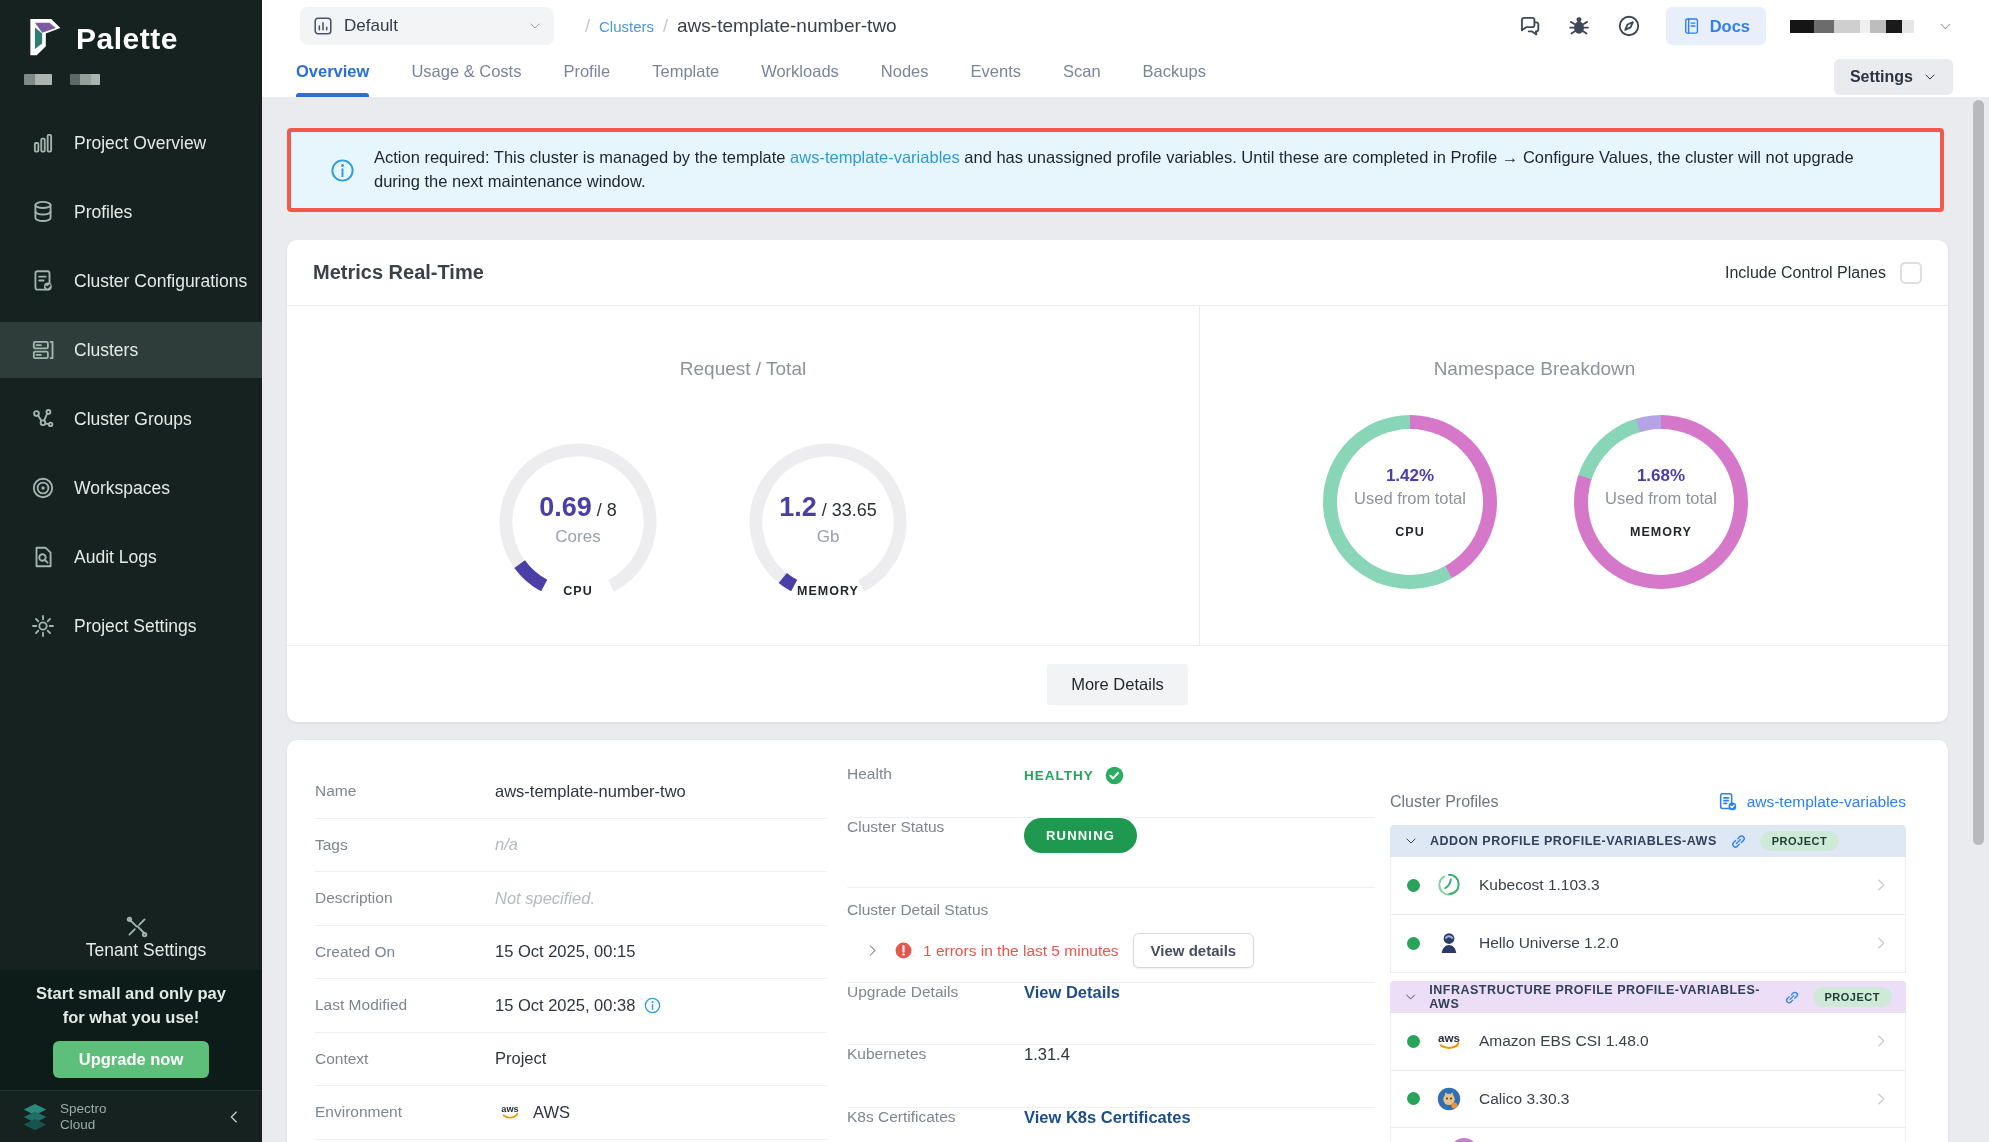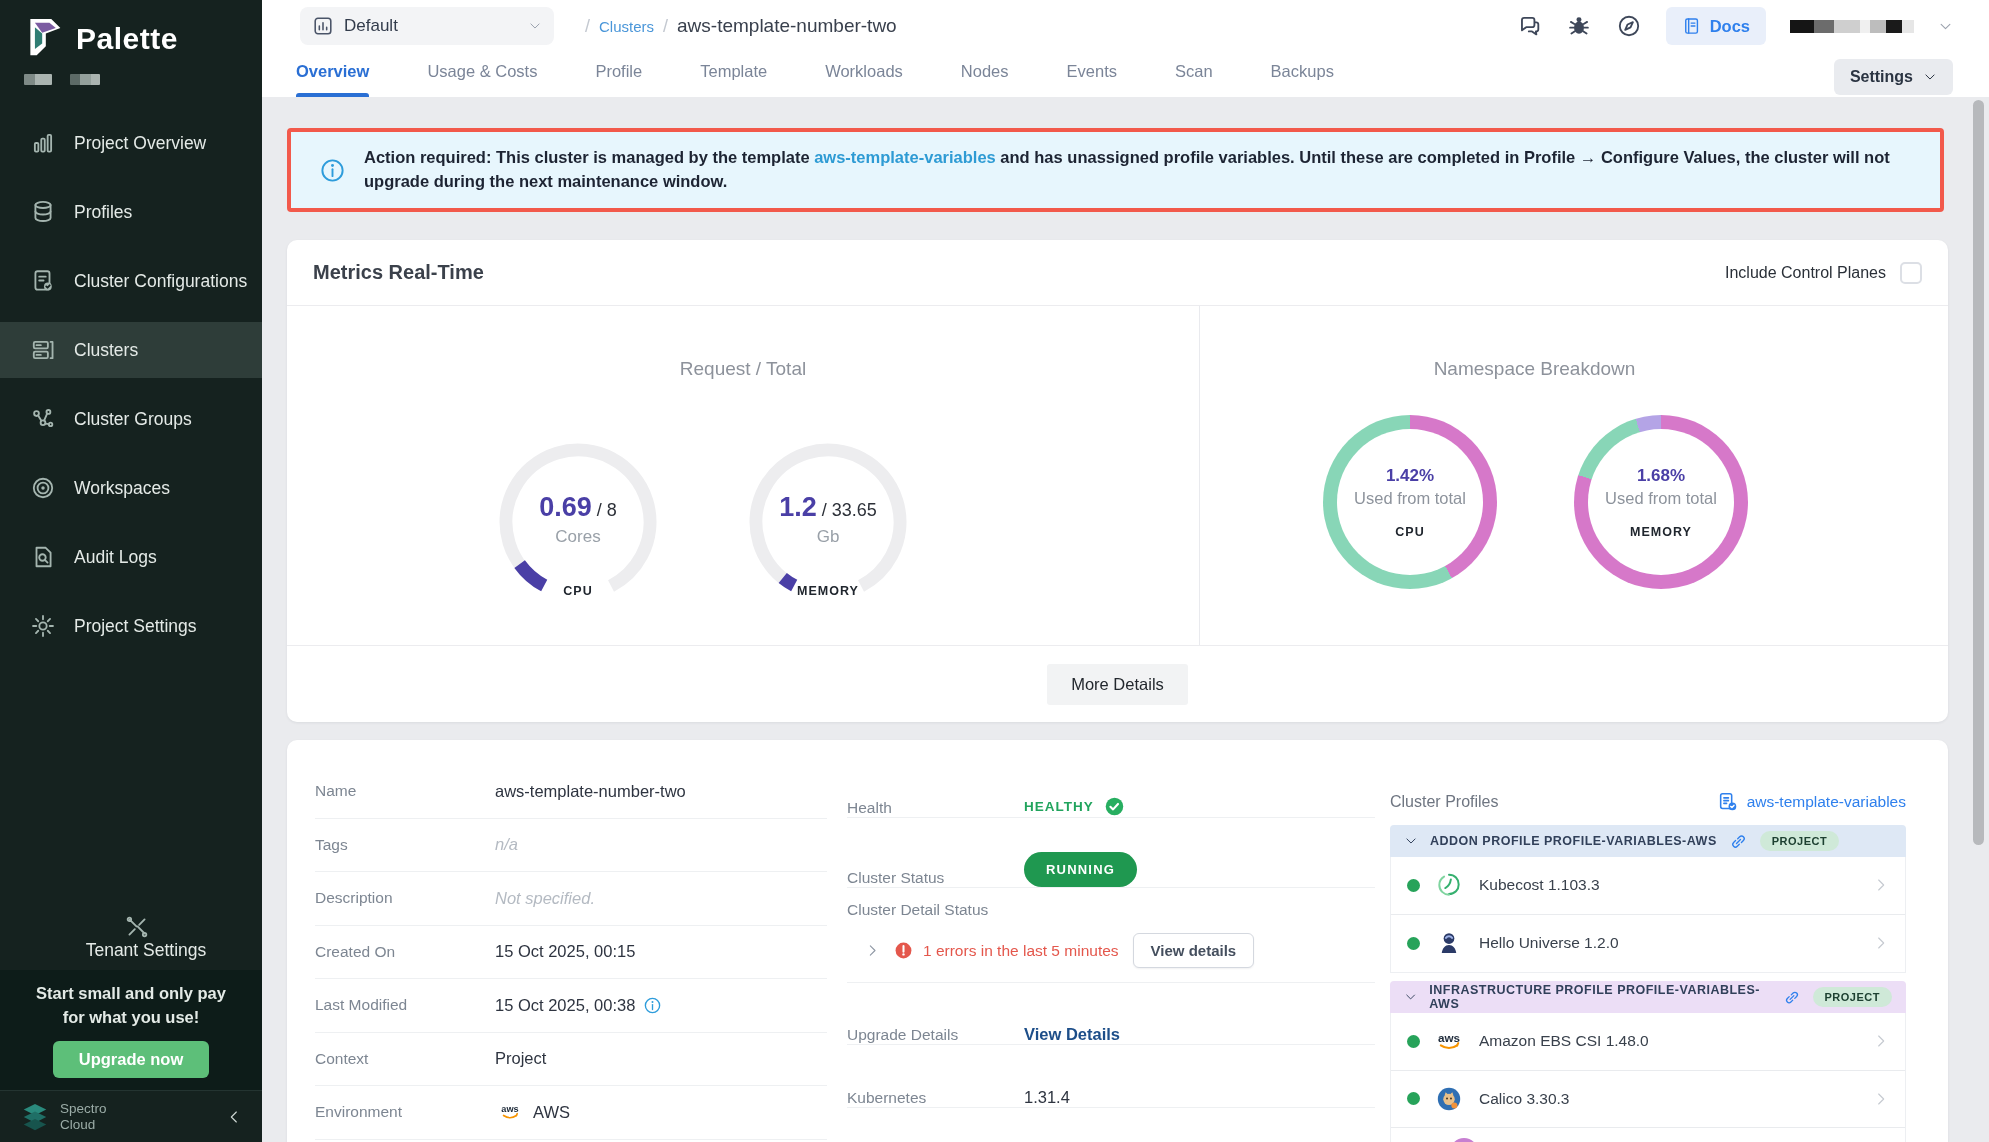--- a/index.html
+++ b/index.html
@@ -56,36 +56,36 @@
   .tb-ic { width:26px; height:26px; color:#3e4759; cursor:pointer; }
   .tb-ic svg { width:100%; height:100%; }
   .docs-btn { height:38px; display:flex; align-items:center; gap:8px; background:#e9effa;
     border:none; border-radius:6px; padding:0 16px; color:#2f80ed; font-size:16.5px;
     font-weight:600; font-family:inherit; cursor:pointer; }
   .docs-btn .icon20 { width:20px; height:20px; }
   .redacted-user { display:flex; align-items:center; height:13px; }
   .redacted-user i { display:block; height:13px; }
   .tb-chev { width:15px; height:15px; color:#9aa1ad; cursor:pointer; }
   .tb-chev svg { width:100%; height:100%; }
-  .tabs { position:absolute; left:34px; bottom:0; display:flex; gap:58px; }
+  .tabs { position:absolute; left:34px; bottom:0; display:flex; gap:42px; }
   .tab { position:relative; padding-bottom:16px; font-size:16.5px; font-weight:500;
     color:#7b8598; cursor:pointer; white-space:nowrap; }
   .tab.active { color:#2a6fd4; font-weight:700; }
   .tab.active::after { content:""; position:absolute; left:0; right:0; bottom:0; height:4px;
     background:#2a6fd4; border-radius:3px 3px 0 0; }
   .settings-btn { position:absolute; right:36px; top:59px; height:36px; display:flex;
     align-items:center; gap:10px; background:#e9ebef; border:none; border-radius:6px;
     padding:0 16px; font-size:16px; font-weight:600; color:#2b3442; font-family:inherit; cursor:pointer; }
   .settings-btn .icon14 { width:14px; height:14px; }
 
   
   .content { position:absolute; top:97px; left:0; right:0; bottom:0; background:#eaebee; overflow:hidden; }
   .alert { position:absolute; left:25px; top:31px; width:1657px; height:84px;
     background:#e7f6fd; border:4px solid #f2594b; border-radius:4px;
-    display:flex; align-items:center; padding:0 28px;font-weight:bold; }
+    display:flex; align-items:center; padding:0 38px; }
   .alert .icon26 { width:27px; height:27px; color:#2d9cdb; flex:none; }
   .alert-text { margin-left:18px; font-size:16.5px; color:#1d2433; line-height:1.45; padding-right:6px; }
   .alert-link { color:#2e9bd4; cursor:pointer; text-decoration:none; }
 
   .card { position:absolute; left:25px; width:1661px; background:#fff; border-radius:10px;
     box-shadow:0 1px 3px rgba(16,24,40,.07); }
   .card.metrics { top:143px; height:482px; }
   .card.details { top:643px; height:560px; }
 
   .mcard-head { height:66px; display:flex; align-items:center; justify-content:space-between;
@@ -125,21 +125,21 @@
   .dlabel { width:180px; flex:none; font-size:15.5px; color:#7d8692; }
   .dvalue { font-size:16.5px; color:#2e3440; display:flex; align-items:center; gap:8px; }
   .dvalue.muted { color:#b4bac2; font-style:italic; }
   .aws-mini { width:30px; height:22px; display:inline-block; }
   .aws-mini svg { width:100%; height:100%; }
   .info-ic { width:19px; height:19px; color:#2d9cdb; display:inline-block; }
   .info-ic svg { width:100%; height:100%; }
 
   .dcol-mid { position:absolute; left:560px; top:0; width:528px; }
   .dcol-mid .dlabel { width:177px; }
-  .drow { display:flex; align-items:flex-end; border-bottom:1px solid #eef0f2; }
+  .drow { display:flex; align-items:flex-start; border-bottom:1px solid #eef0f2; }
   .drow.h53 { height:53px; margin-top:25px; }
   .drow.h70 { height:70px; }
   .drow.h62 { height:62px; }
   .drow.h63 { height:63px; }
   .drow.noborder { border-bottom:none; }
   .healthy { display:flex; align-items:center; gap:10px; font-size:13.5px; font-weight:700;
     letter-spacing:1px; color:#21a45d; }
   .healthy .icon20 { width:21px; height:21px; color:#27ae60; }
   .pill-running { display:inline-block; background:#1f9850; color:#fff; font-size:13px;
     font-weight:700; letter-spacing:1.2px; padding:10px 22px; border-radius:22px; }

